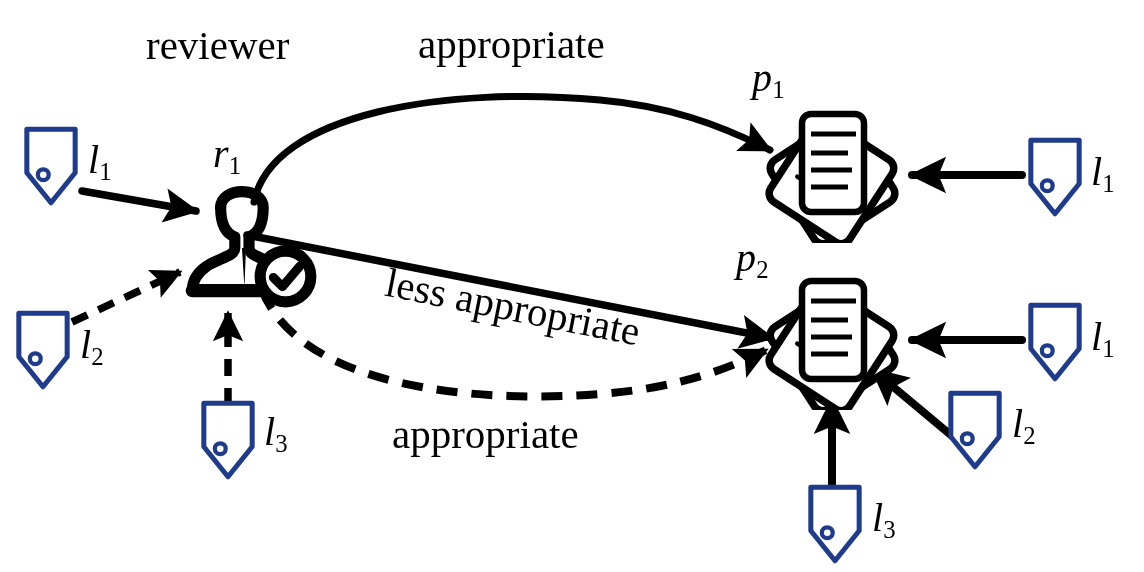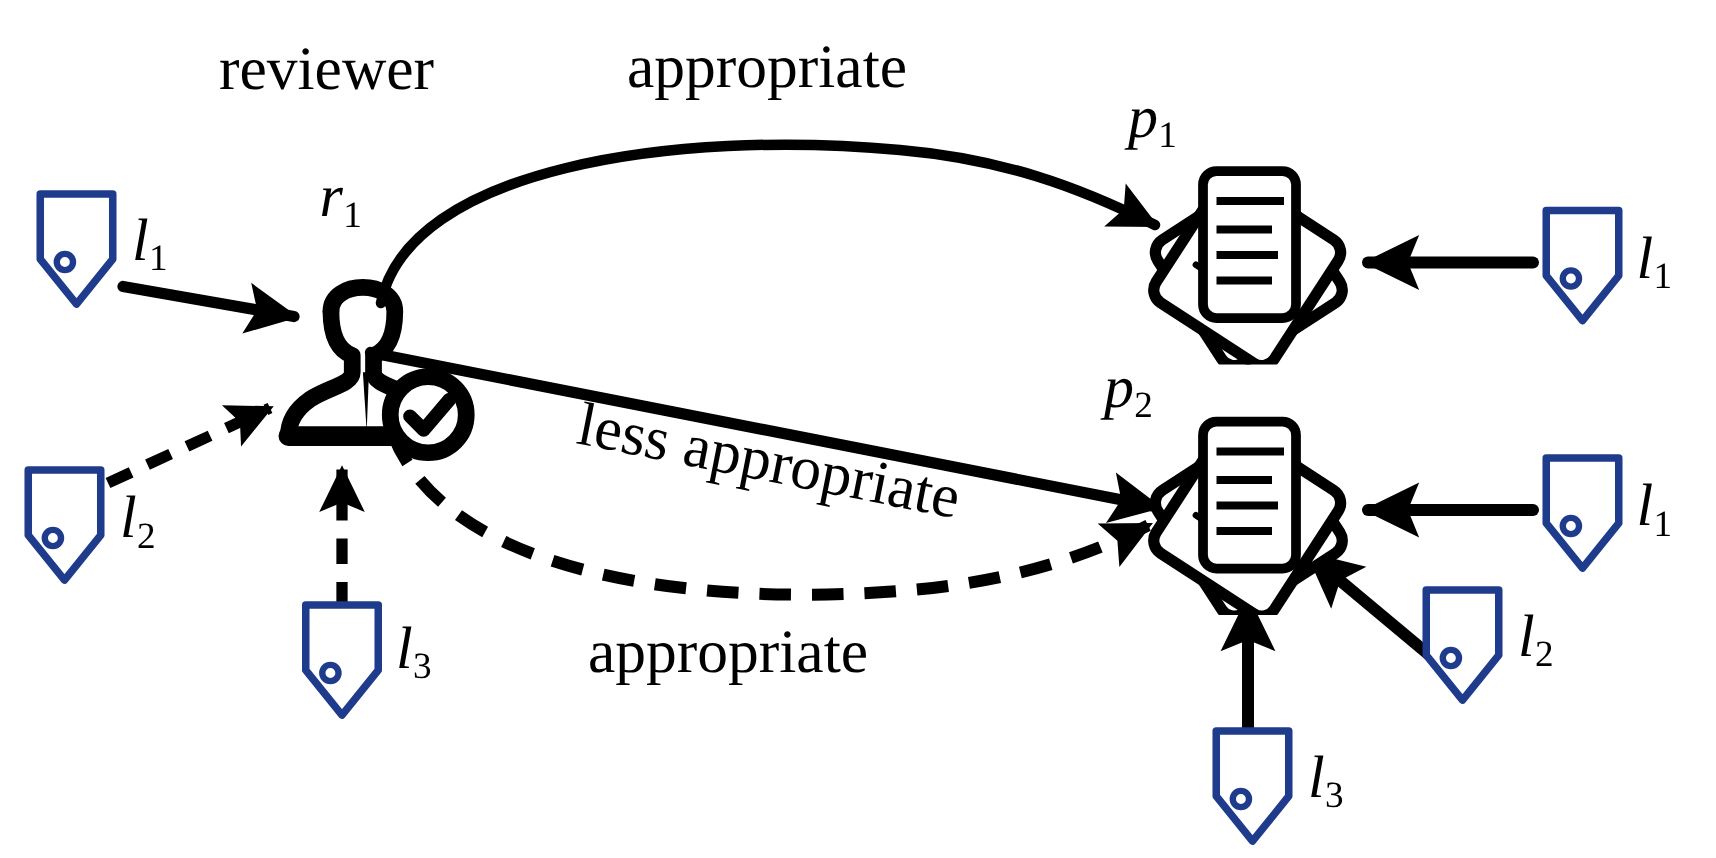--- a/index.html
+++ b/index.html
@@ -148,21 +148,21 @@
     <use href="#tagIcon" x="199" y="398" width="58" height="84"></use>
     <use href="#tagIcon" x="1026" y="135" width="58" height="84"></use>
     <use href="#tagIcon" x="1026" y="300" width="58" height="84"></use>
     <use href="#tagIcon" x="946" y="388" width="58" height="84"></use>
     <use href="#tagIcon" x="806" y="482" width="58" height="84"></use>
   </svg>
 
   <div class="lbl lbl-word" style="left:146px; top:25px;">reviewer</div>
 
 
-  <div class="lbl lbl-var" style="left:213px; top:111px;">
+  <div class="lbl lbl-var" style="left:213px; top:134px;">
     <span>r</span><sub>1</sub>
   </div>
 
   <div class="lbl lbl-var" style="left:752px; top:58px;">
     <span>p</span><sub>1</sub>
   </div>
 
   <div class="lbl lbl-var" style="left:736px; top:238px;">
     <span>p</span><sub>2</sub>
   </div>

